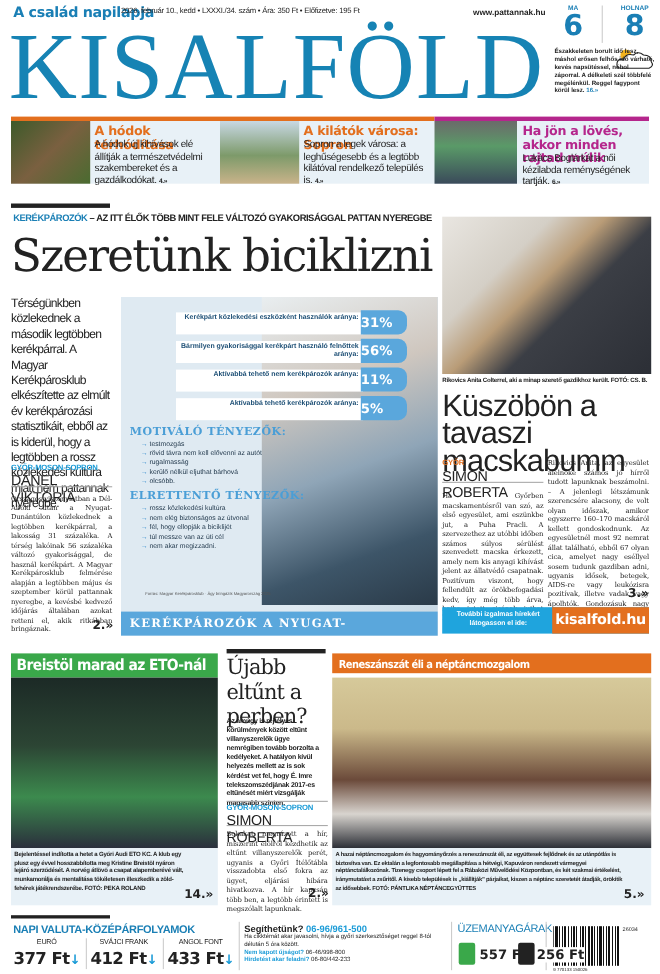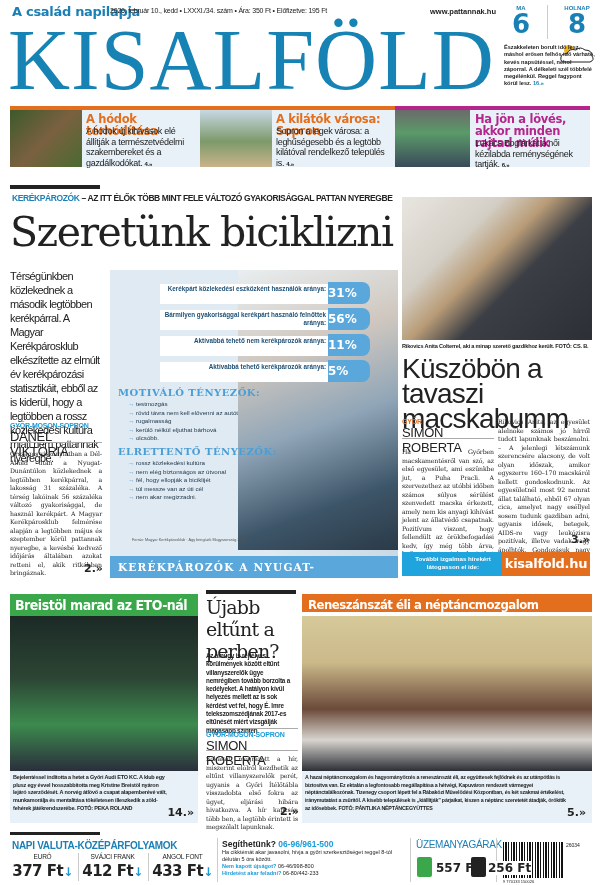--- a/index.html
+++ b/index.html
@@ -201,21 +201,21 @@
 <div class="abs" style="left:206px;top:652px;width:92px;font-size:6.3px;line-height:8.3px;font-weight:bold;letter-spacing:-0.2px">Az amúgy is rejtélyes körülmények között eltűnt villanyszerelők ügye nemrégiben tovább borzolta a kedélyeket. A hatályon kívül helyezés mellett az is sok kérdést vet fel, hogy É. Imre telekszomszédjának 2017-es eltűnését miért vizsgálják magasabb szinten.</div>
 <div class="abs" style="left:206px;top:728px;width:92px;height:1px;background:#aaa"></div>
 <div class="abs" style="left:206px;top:731px;width:92px">
   <div class="loc blue">GYŐR-MOSON-SOPRON</div>
   <div class="author">SIMON ROBERTA</div>
 </div>
 <div class="abs" style="left:206px;top:750px;width:92px;height:1px;background:#aaa"></div>
 <div class="abs body" style="left:206px;top:755px;width:92px">Sokakat megrázott a hír, miszerint elölről kezdhetik az eltűnt villanyszerelők perét, ugyanis a Győri Ítélőtábla visszadobta első fokra az ügyet, eljárási hibára hivatkozva. A hír kapcsán több ben, a legtöbb érintett is megszólalt lapunknak.</div>
 <div class="abs refnum" style="left:280px;top:805px">2.»</div>
 
-<div class="abs hbanner" style="left:302px;top:594px;width:290px;height:18px;background:#e36f1e;font-size:13px;line-height:22px;padding-left:6px">Reneszánszát éli a néptáncmozgalom</div>
+<div class="abs hbanner" style="left:302px;top:594px;width:290px;height:18px;background:#e36f1e;font-size:10px;line-height:22px;padding-left:6px">Reneszánszát éli a néptáncmozgalom</div>
 <div class="abs fphoto"></div>
 <div class="abs capbox" style="left:302px;top:771px;width:290px;height:52px">
   <div class="caption" style="position:absolute;left:3px;top:3px;width:265px;font-size:5.3px;line-height:7.7px">A hazai néptáncmozgalom és hagyományőrzés a reneszánszát éli, az együttesek fejlődnek és az utánpótlás is biztosítva van. Ez ektalán a legfontosabb megállapítása a hétvégi, Kapuváron rendezett vármegyei néptánctalálkozónak. Tizenegy csoport lépett fel a Rábaközi Művelődési Központban, és két szakmai értékelést, iránymutatást a zsűritől. A kisebb települések is „kiállítják” párjaikat, kiszen a néptánc szeretetét átadják, örökítik az idősebbek. FOTÓ: PÁNTLIKA NÉPTÁNCEGYÜTTES</div>
   <div class="refnum" style="position:absolute;right:6px;bottom:4px">5.»</div>
 </div>
 
 <div class="abs bottomrule" style="left:10px;top:832px;width:90px"></div>
 <div class="abs fxhead">NAPI VALUTA-KÖZÉPÁRFOLYAMOK</div>
 <div class="abs fx" style="left:10px">
   <div class="n">EURÓ</div>

